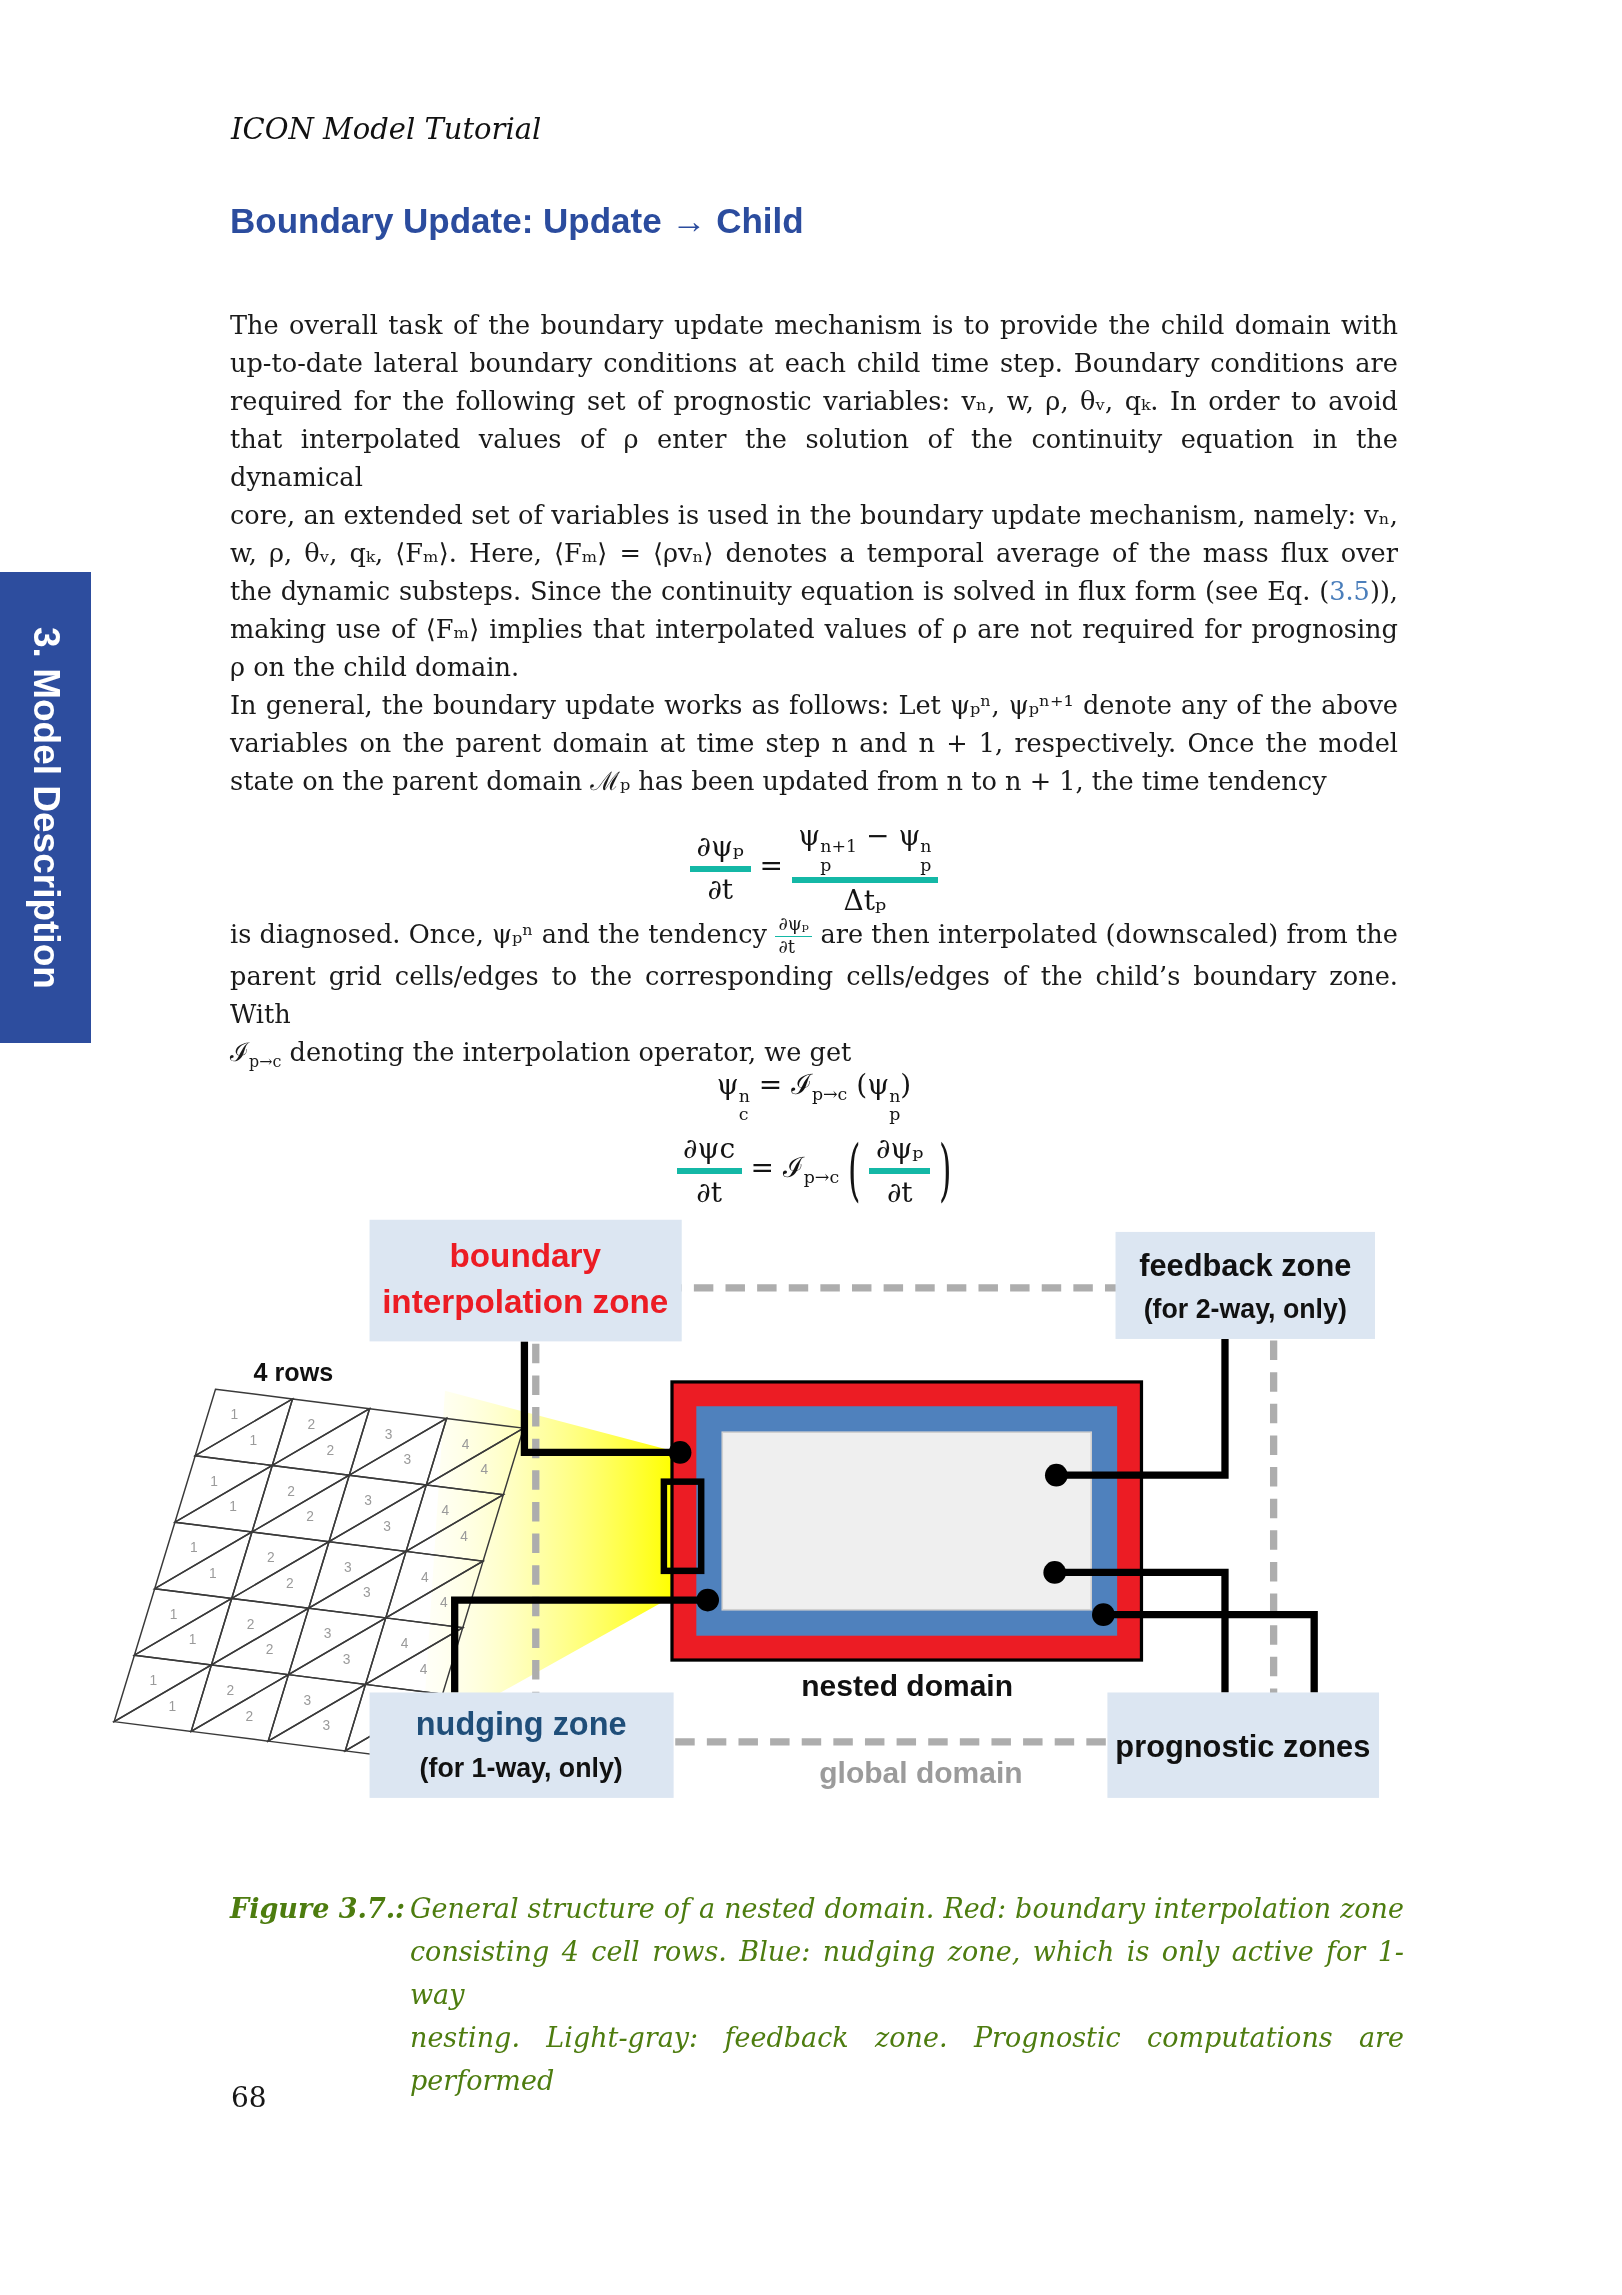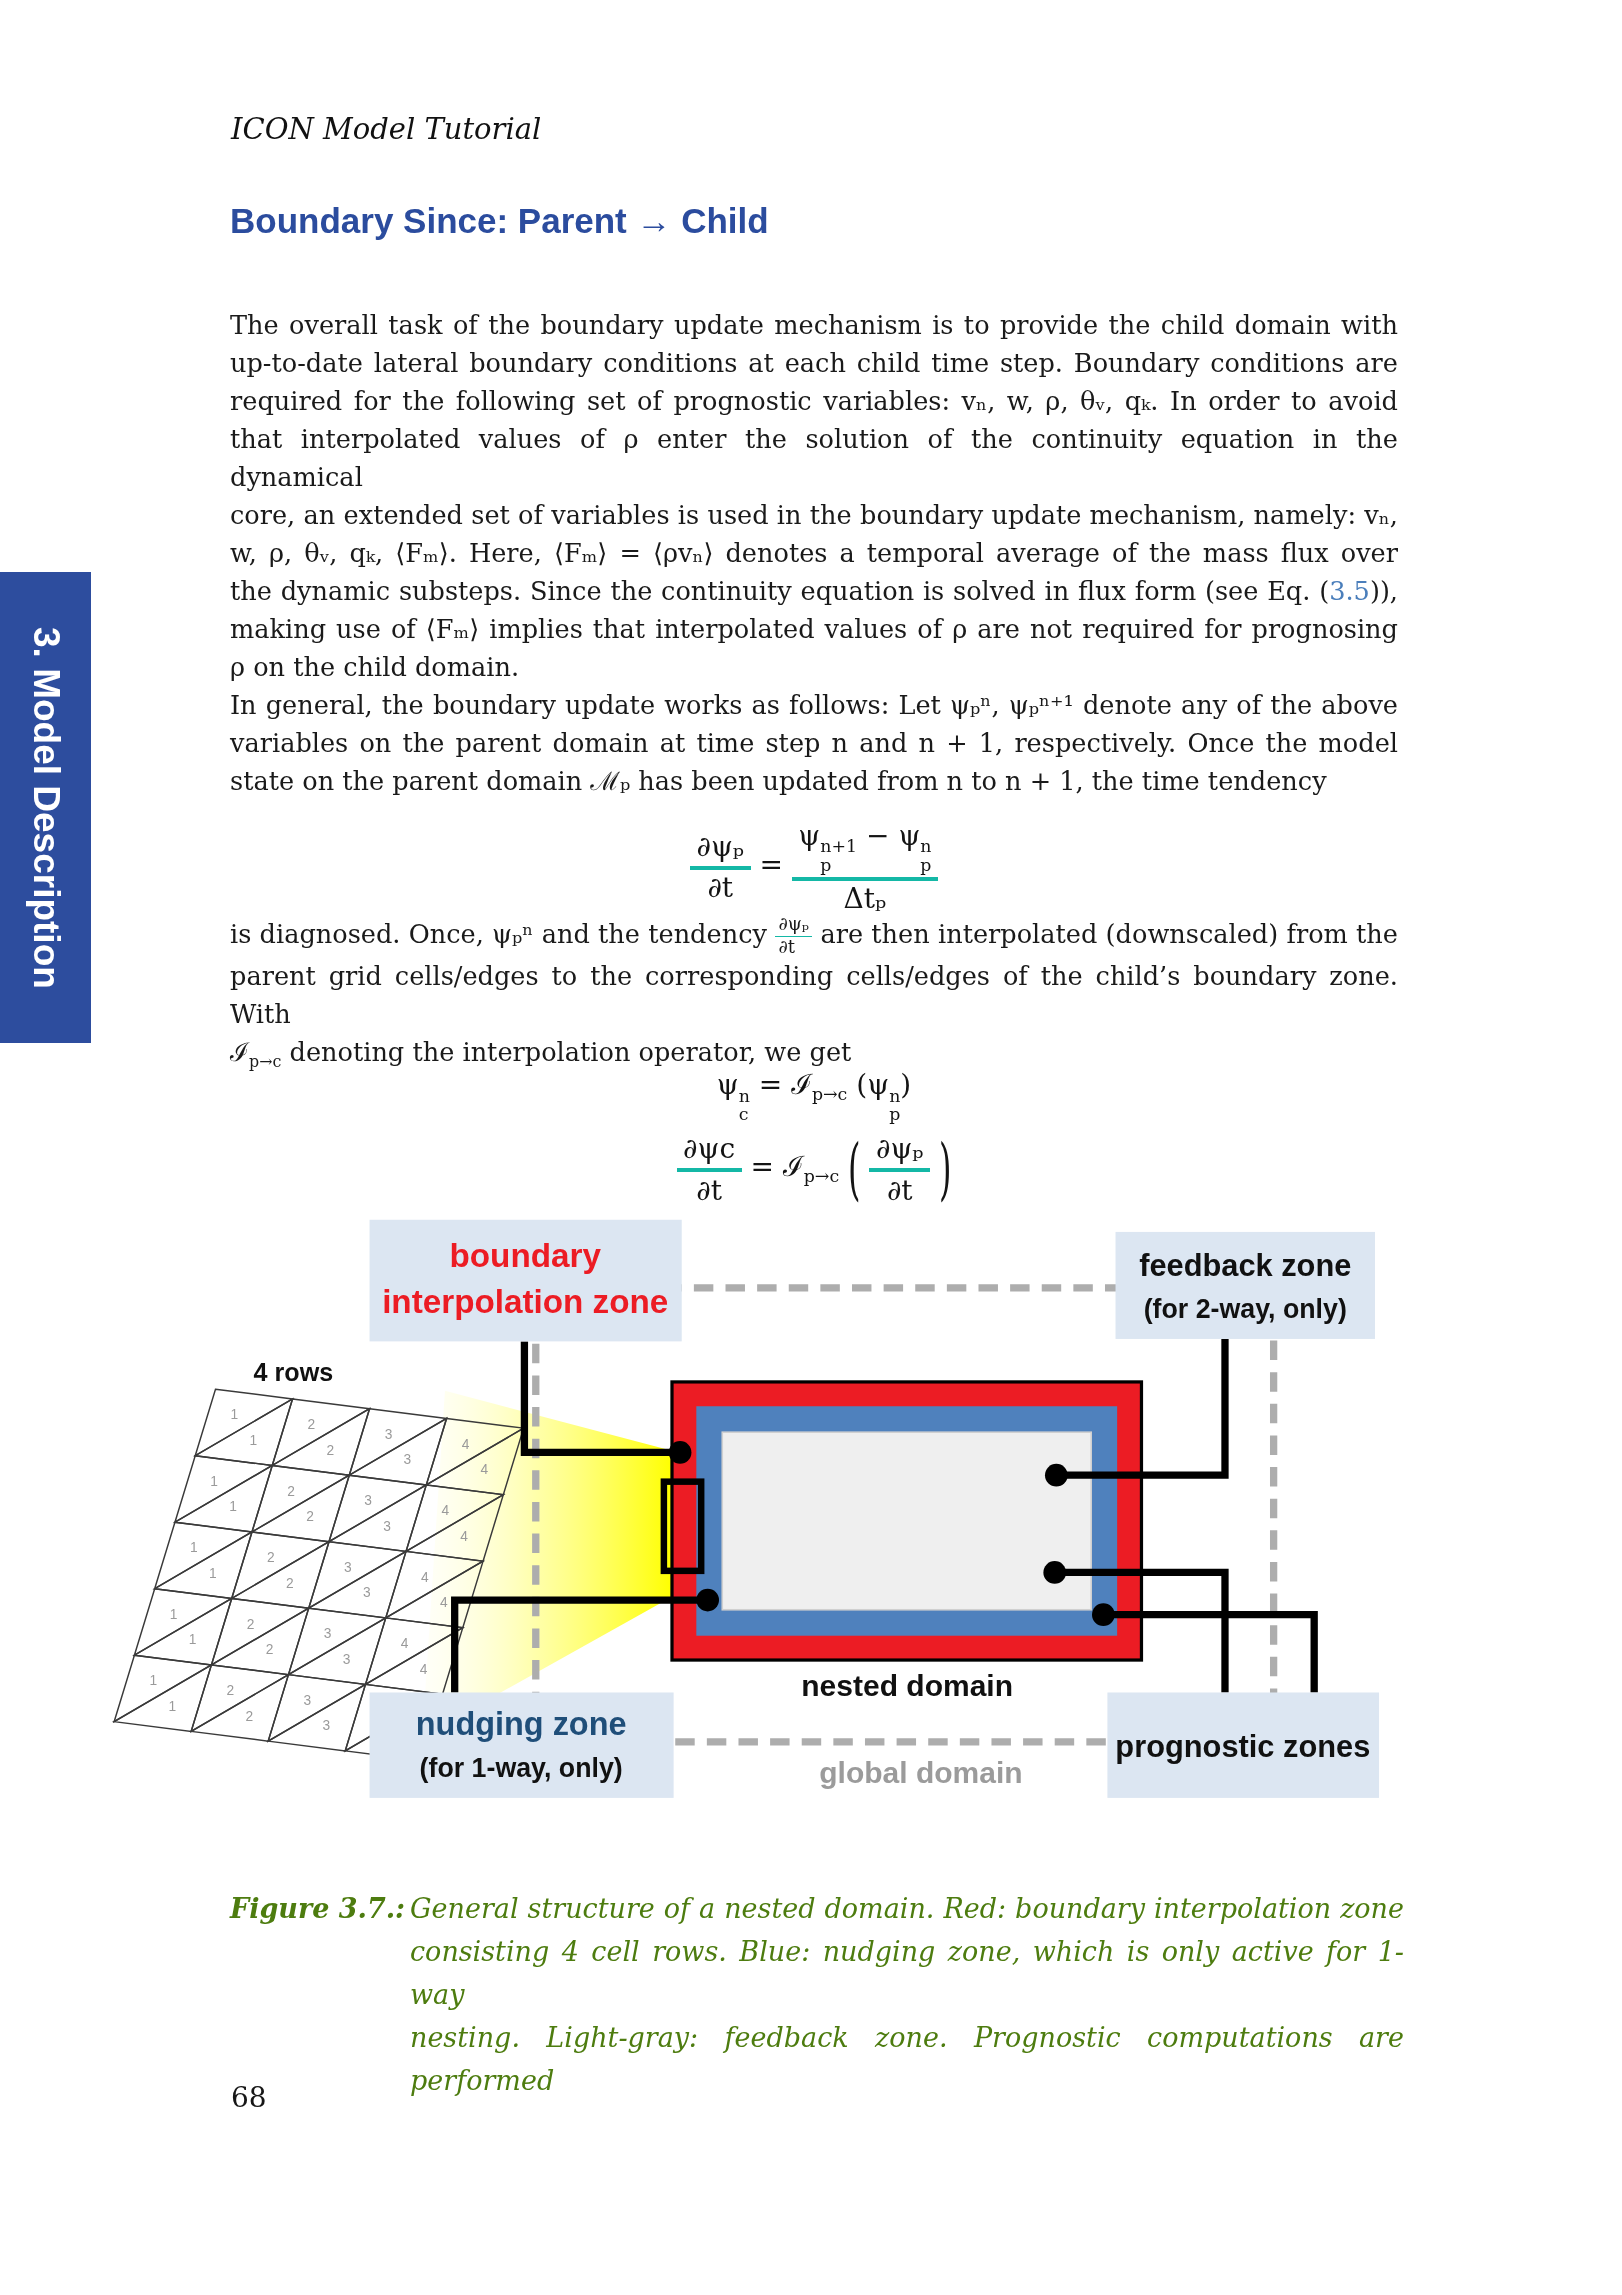--- a/index.html
+++ b/index.html
@@ -17,21 +17,21 @@
                font-weight:bold;font-size:35px;color:#2b4c9e;}
 
   .para{position:absolute;left:230px;width:1168px;font-size:25.6px;line-height:38px;color:#1a1a1a;}
   .pline{text-align:justify;text-align-last:justify;}
   .pline.last{text-align-last:left;}
   .eqlink{color:#4a7ebb;}
 
   
   .eq{position:absolute;left:230px;width:1168px;text-align:center;font-size:28px;color:#141414;}
   .frac{display:inline-block;vertical-align:middle;text-align:center;line-height:1.15;}
-  .frac .num{display:block;border-bottom:4px solid #14b8a6;padding:1.6px 6.5px 3.2px 6.5px;}
+  .frac .num{display:block;border-bottom:6px solid #14b8a6;padding:1.6px 6.5px 3.2px 6.5px;}
   .frac .den{display:block;padding:2.4px 6.5px 0 6.5px;}
   .frac.small{font-size:18px;line-height:1.05;vertical-align:middle;}
   .frac.small .num{border-bottom-width:1.6px;padding:0 3.2px 1.6px 3.2px;}
   .frac.small .den{padding:0.8px 3.2px 0 3.2px;}
   .ss{display:inline-flex;flex-direction:column;align-items:flex-start;vertical-align:-0.45em;
       font-size:62%;line-height:1.05;}
   .opsub{font-size:62%;vertical-align:-0.35em;}
   .bigpar{display:inline-block;transform:scaleY(2.1);transform-origin:center;font-size:32px;
           vertical-align:middle;font-weight:normal;}
   .eqrow{margin:8px 0;}
@@ -51,21 +51,21 @@
 <body>
 
 <div class="page">
 
   <div class="chapter-tab">
     <span>3. Model Description</span>
   </div>
 
   <div class="doc-header">ICON Model Tutorial</div>
 
-  <div class="sec-heading">Boundary Since: Parent → Child</div>
+  <div class="sec-heading">Boundary Update: Update → Child</div>
 
   <div class="para" style="top:306px;">
     <div class="pline">The overall task of the boundary update mechanism is to provide the child domain with</div>
     <div class="pline">up-to-date lateral boundary conditions at each child time step. Boundary conditions are</div>
     <div class="pline">required for the following set of prognostic variables: vₙ, w, ρ, θᵥ, qₖ. In order to avoid</div>
     <div class="pline">that interpolated values of ρ enter the solution of the continuity equation in the dynamical</div>
     <div class="pline">core, an extended set of variables is used in the boundary update mechanism, namely: vₙ,</div>
     <div class="pline">w, ρ, θᵥ, qₖ, ⟨Fₘ⟩. Here, ⟨Fₘ⟩ = ⟨ρvₙ⟩ denotes a temporal average of the mass flux over</div>
     <div class="pline"><span>the dynamic substeps. Since the continuity equation is solved in flux form (see Eq. (</span><span class="eqlink">3.5</span><span>)),</span></div>
     <div class="pline">making use of ⟨Fₘ⟩ implies that interpolated values of ρ are not required for prognosing</div>

